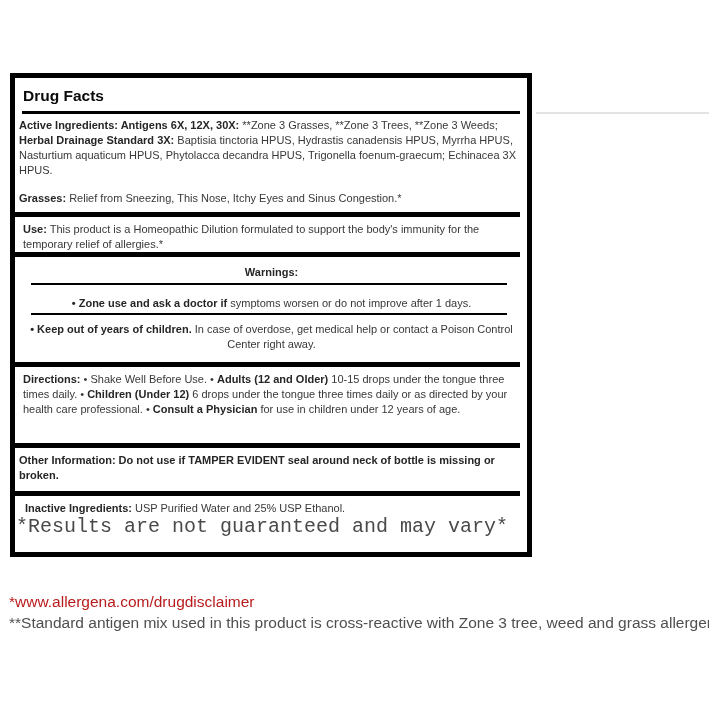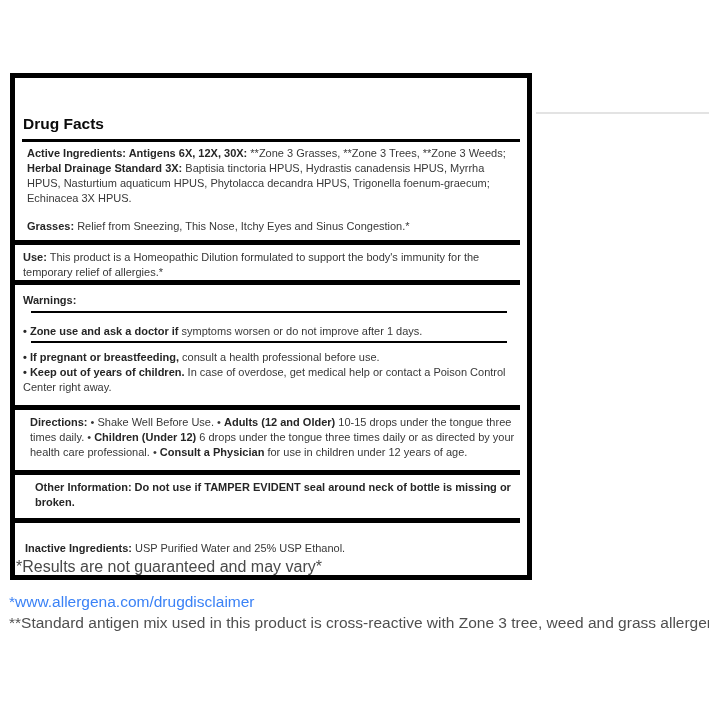--- a/index.html
+++ b/index.html
@@ -14,40 +14,40 @@
   .label-wrap{
     position:absolute;top:65px;left:0;width:536px;background:#ffffff;
     z-index:1;padding:8px 0 0 10px;box-sizing:border-box;
   }
   .box{
     width:522px;box-sizing:border-box;border:5px solid #000;background:#fff;
     color:#383838;font-size:11px;line-height:15px;
   }
   .box-title{
     font-size:15.5px;font-weight:bold;color:#0b0b0b;
-    padding:9px 7px 6px 8px;line-height:18px;margin-top:28px;
+    padding:9px 7px 6px 8px;line-height:18px;
   }
   .title-rule{height:3px;background:#000;margin:0 7px;}
   .hr-thick{height:5px;background:#000;margin:0 7px 0 0;}
   .hr-thin{height:2px;background:#000;}
   .b{font-weight:bold;color:#262626;}
   p{margin:0;}
-  .sec-active{padding:4px 7px 6px 12px;}
+  .sec-active{padding:4px 7px 6px 4px;}
   .para-gap{height:13px;}
   .sec-use{padding:5px 7px 0 8px;}
-  .sec-warnings{padding:8px 7px 10px 8px;}
+  .sec-warnings{padding:8px 7px 10px 8px;text-align:center;}
   .warn-heading{margin-bottom:2px;}
   .warn-hr1{margin:3px 13px 11px 8px;}
   .warn-hr2{margin:2px 13px 7px 8px;}
-  .sec-directions{padding:5px 7px 10px 8px;margin-left:7px;}
-  .sec-other{padding:5px 7px 8px 20px;}
-  .sec-inactive{padding:18px 7px 0 10px;}
+  .sec-directions{padding:5px 7px 26px 8px;}
+  .sec-other{padding:5px 7px 8px 4px;}
+  .sec-inactive{padding:5px 7px 0 10px;}
   .results-note{
-    font-size:16px;line-height:17px;color:#4a4a4a;
-    padding:2px 0 0 1px;white-space:nowrap;
+    font-size:20px;line-height:17px;color:#4a4a4a;
+    padding:2px 0 17px 1px;white-space:nowrap;font-family:Liberation Mono, monospace;
   }
   .footer{
     position:absolute;top:593px;left:9px;width:699px;z-index:1;
     font-size:15.5px;line-height:18px;color:#4f4f4f;
   }
   .footer a{text-decoration:none;}
   .footer .note-line{margin-top:3px;white-space:nowrap;}
 </style>
 </head>
 <body>
@@ -72,21 +72,20 @@
       <p><span class="b">Use:</span> <span>This product is a Homeopathic Dilution formulated to support the body's immunity for the temporary relief of allergies.*</span></p>
     </div>
 
     <div class="hr-thick"></div>
 
     <div class="sec-warnings">
       <p class="b warn-heading">Warnings:</p>
       <div class="hr-thin warn-hr1"></div>
       <p><span class="b">• Zone use and ask a doctor if</span> <span>symptoms worsen or do not improve after 1 days.</span></p>
       <div class="hr-thin warn-hr2"></div>
-      <p><span class="b">• If pregnant or breastfeeding,</span> <span>consult a health professional before use.</span></p>
       <p><span class="b">• Keep out of years of children.</span> <span>In case of overdose, get medical help or contact a Poison Control Center right away.</span></p>
     </div>
 
     <div class="hr-thick"></div>
 
     <div class="sec-directions">
       <p><span class="b">Directions:</span> <span>• Shake Well Before Use. •</span> <span class="b">Adults (12 and Older)</span> <span>10-15 drops under the tongue three times daily. •</span> <span class="b">Children (Under 12)</span> <span>6 drops under the tongue three times daily or as directed by your health care professional. •</span> <span class="b">Consult a Physician</span> <span>for use in children under 12 years of age.</span></p>
     </div>
 
     <div class="hr-thick"></div>
@@ -100,15 +99,15 @@
     <div class="sec-inactive">
       <p><span class="b">Inactive Ingredients:</span> <span>USP Purified Water and 25% USP Ethanol.</span></p>
     </div>
 
     <div class="results-note">*Results are not guaranteed and may vary*</div>
 
   </div>
 </div>
 
 <div class="footer">
-  <div><a href="#" style="color:#3b82f6">*www.allergena.com/drugdisclaimer</a></div>
+  <div><a href="#" style="color:#b91c1c">*www.allergena.com/drugdisclaimer</a></div>
   <div class="note-line">**Standard antigen mix used in this product is cross-reactive with Zone 3 tree, weed and grass allergens.</div>
 </div>
 
 </body></html>

